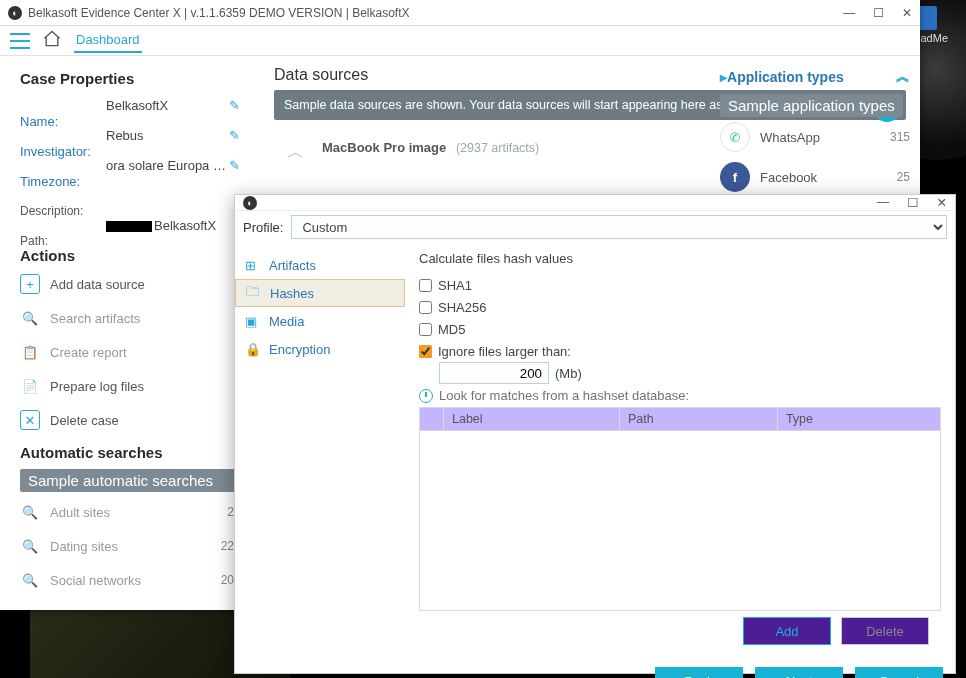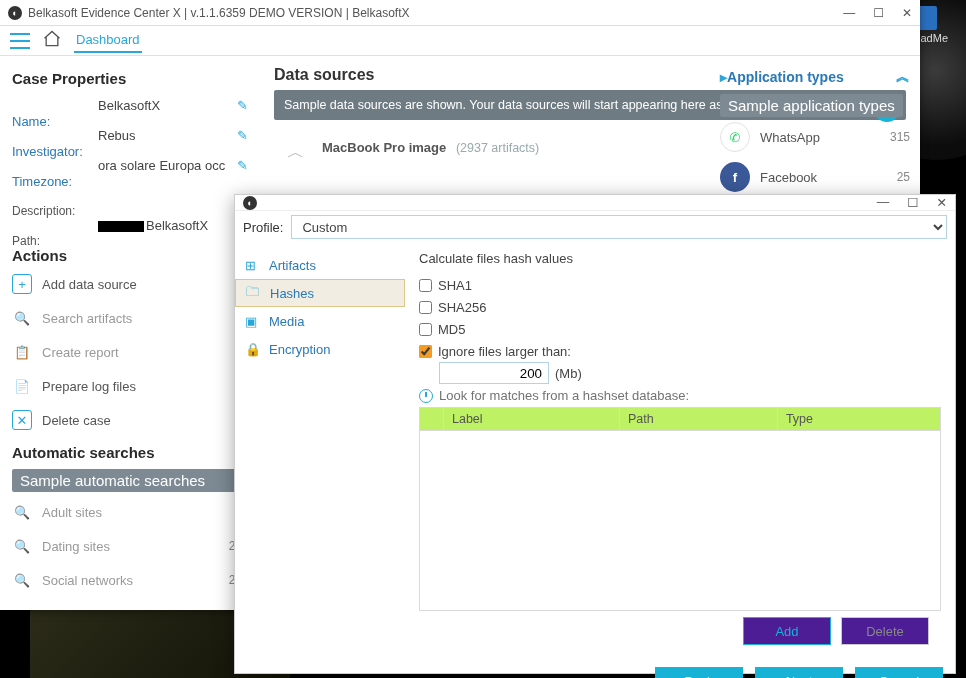--- a/index.html
+++ b/index.html
@@ -18,38 +18,38 @@
   .winctl { margin-left:auto; display:flex; gap:18px; color:#555; }
   .winctl span { cursor:pointer; }
 
   .topbar { height:30px; display:flex; align-items:center; padding:0 10px; border-bottom:1px solid #e0e0e0; gap:12px; }
   .hamburger { width:20px; height:16px; display:flex; flex-direction:column; justify-content:space-between; }
   .hamburger div { height:2px; background:#29a7d9; }
   .home-icon svg { width:20px; height:20px; stroke:#555; fill:none; stroke-width:1.6; }
   .tab { color:#29a7d9; border-bottom:2px solid #29a7d9; padding:4px 2px; font-size:13px; }
 
   .body { flex:1; display:flex; background:#fff; }
-  .sidebar { width:260px; padding:10px 12px; display:flex; flex-direction:column; gap:6px; }
+  .sidebar { width:260px; padding:10px 20px; display:flex; flex-direction:column; gap:6px; }
   .section-h { font-weight:600; font-size:15px; color:#2b2b2b; margin-top:4px; }
   .prop-row { display:flex; align-items:center; height:24px; }
   .prop-label { width:86px; color:#2b79b6; font-size:13px;margin-top:32px; }
   .prop-value { flex:1; color:#444; font-size:13px; white-space:nowrap; overflow:hidden; text-overflow:ellipsis; }
   .prop-label.plain { color:#555; font-size:12px; }
   .pencil { color:#29a7d9; font-size:13px; }
   .redact { display:inline-block; width:46px; height:11px; background:#000; vertical-align:middle; margin-right:2px; }
 
   .action-row { display:flex; align-items:center; height:28px; gap:10px; color:#555; }
   .action-row .aicon { width:20px; height:20px; display:flex; align-items:center; justify-content:center; }
   .action-row.grey { color:#999; }
   .count { margin-left:auto; color:#888; font-size:12px; padding-right:6px; }
 
   .pill { display:inline-block; background:#7d8a93; color:#fff; font-size:15px; padding:3px 8px; border-radius:2px; margin-top:2px; }
 
   .main-area { flex:1; padding:10px 14px; position:relative; }
-  .ds-header { font-weight:700; font-size:16px; margin-bottom:6px; }
+  .ds-header { font-weight:400; font-size:16px; margin-bottom:6px; }
   .ds-banner { background:#6e7b83; color:#fff; padding:8px 44px 8px 10px; border-radius:2px; font-size:12.5px; position:relative; }
   .ds-banner .circle { position:absolute; right:6px; top:6px; width:26px; height:26px; border-radius:50%; background:#17b2d6; display:flex; align-items:center; justify-content:center; color:#fff; font-size:14px; }
   .ds-item { margin-top:10px; padding:10px; background:#fff; display:flex; gap:14px; align-items:flex-start; }
   .ds-chevron { width:24px; color:#bbb; font-size:18px; text-align:center; }
   .ds-item .ds-title { font-weight:600; color:#555; }
   .ds-item .ds-sub { color:#9aa; font-size:12.5px; margin-left:6px; }
 
   .apptypes { position:absolute; right:0; top:0; width:210px; padding:6px 10px; }
   .app-h { font-weight:600; color:#2b79b6; font-size:14px; padding:6px 0; display:flex; align-items:center; }
   .app-h .collapse { color:#2fa6d8; font-size:14px; }
@@ -73,21 +73,21 @@
   .grp { margin-bottom:8px; }
   .chk { display:flex; align-items:center; gap:6px; height:22px; }
   .chk input { width:13px; height:13px; }
   .inline { display:flex; align-items:center; gap:6px; }
   input.num { width:110px; height:22px; border:1px solid #b5d3e7; text-align:right; padding:0 6px; }
   .look-row { display:flex; align-items:center; gap:6px; color:#2b79b6; margin-top:4px; }
   .look-row .clock { width:14px; height:14px; border:1.5px solid #29a7d9; border-radius:50%; position:relative; }
   .look-row .clock::after { content:""; position:absolute; left:5px; top:2px; width:1.5px; height:5px; background:#29a7d9; }
 
   table.hashset { width:100%; border-collapse:collapse; margin-top:4px; }
-  table.hashset th { text-align:left; font-weight:400; color:#555; font-size:12.5px; border:1px solid #d9d9d9; padding:4px 8px; background:#bef264; }
+  table.hashset th { text-align:left; font-weight:400; color:#555; font-size:12.5px; border:1px solid #d9d9d9; padding:4px 8px; background:#c4b5fd; }
   table.hashset th:first-child { width:24px; }
   .hashset-body { height:180px; border:1px solid #d9d9d9; border-top:none; }
 
   .btnrow { display:flex; justify-content:flex-end; gap:10px; padding:6px 12px; }
   .btn { min-width:88px; height:28px; border:1px solid #17b2d6; background:#4c1d95; color:#17b2d6; font-size:13px; cursor:pointer; }
   .btn.grey { border-color:#c9c9c9; color:#888; }
   .btn.fill { background:#17b2d6; color:#fff; border-color:#17b2d6; }
   .footer { display:flex; justify-content:flex-end; gap:12px; padding:8px 12px 10px; }
 </style>
 </head>

